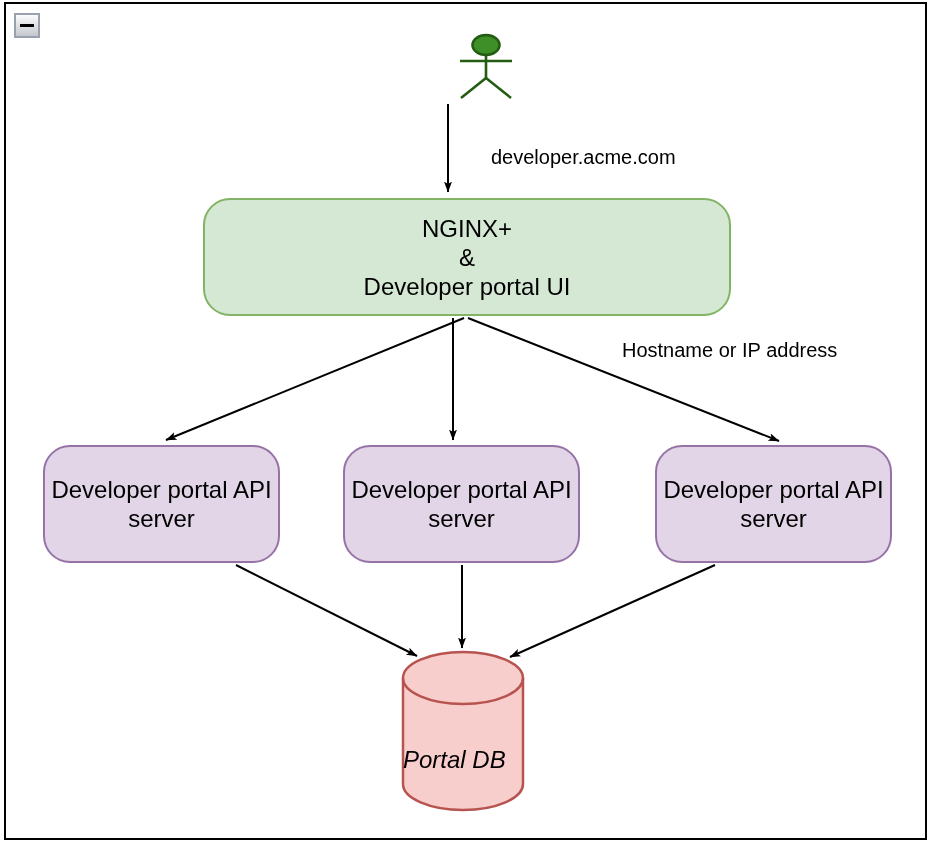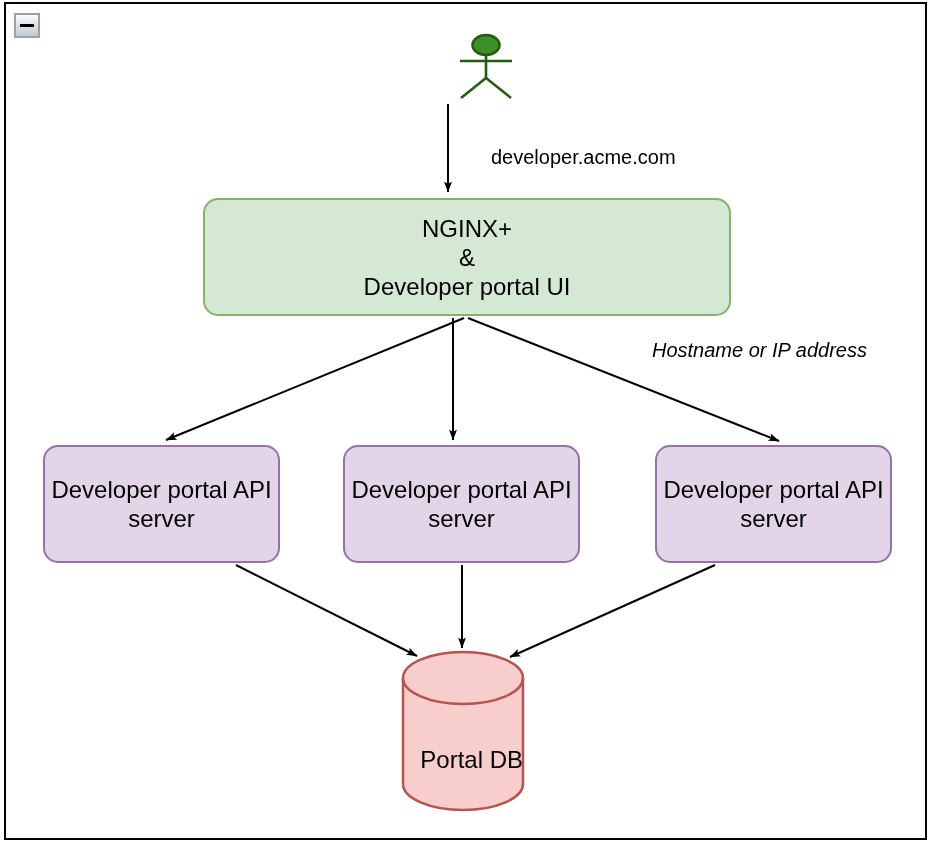--- a/index.html
+++ b/index.html
@@ -39,21 +39,21 @@
     background: #000000;
   }
   svg.diagram-svg {
     position: absolute;
     left: 0; top: 0;
     width: 936px; height: 850px;
   }
   .node {
     position: absolute;
     box-sizing: border-box;
-    border-radius: 15px;
+    border-radius: 27px;
     display: flex;
     align-items: center;
     justify-content: center;
     text-align: center;
     white-space: pre-line;
     font-size: 24px;
     line-height: 29px;
     color: #000000;
   }
   .node.green {
@@ -71,28 +71,29 @@
   .node.p1 { left: 43px; }
   .node.p2 { left: 343px; }
   .node.p3 { left: 655px; }
   .edge-label {
     position: absolute;
     font-size: 20px;
     color: #000000;
     white-space: nowrap;
   }
   .edge-label.dev { left: 491px; top: 146px; }
-  .edge-label.host { left: 652px; top: 339px; font-style: italic; }
+  .edge-label.host { left: 622px; top: 339px; }
   .cyl-label {
     position: absolute;
     left: 403px; top: 746px;
     width: 120px;
-    text-align: right;
+    text-align: left;
     font-size: 24px;
     color: #000000;
+    font-style: italic;
   }
 </style>
 </head>
 <body>
 
 <div class="frame"></div>
 
 <button class="collapse-btn">
   <span class="minus"></span>
 </button>

